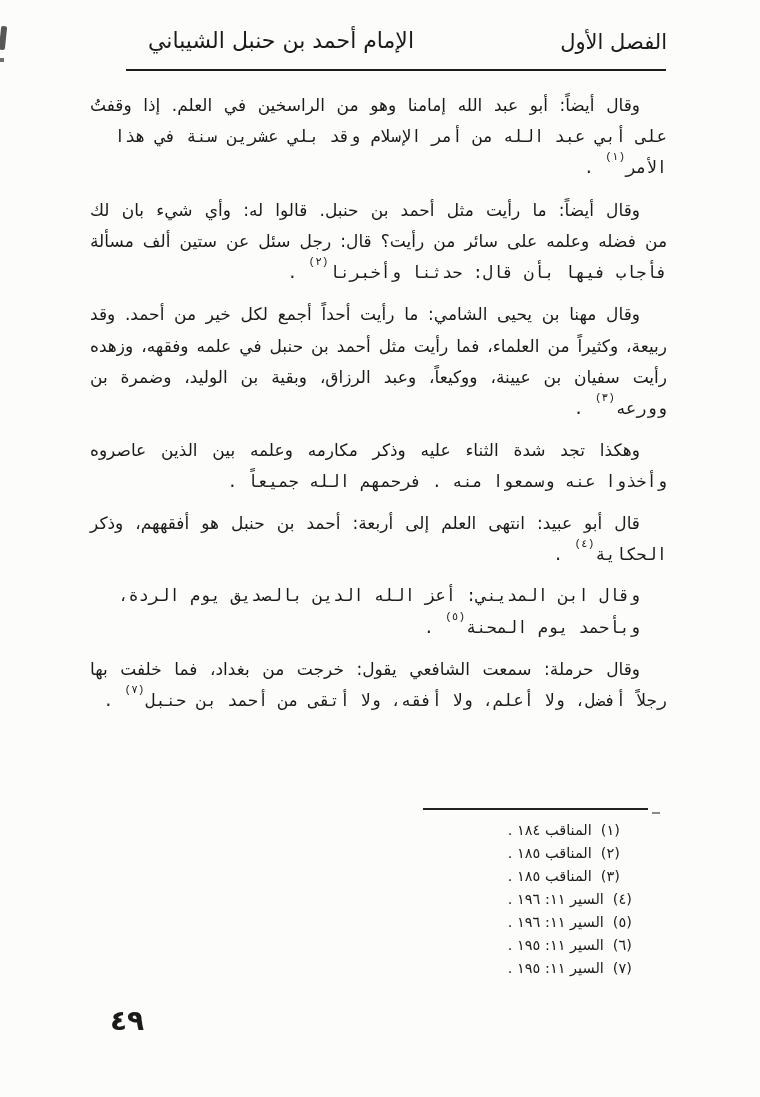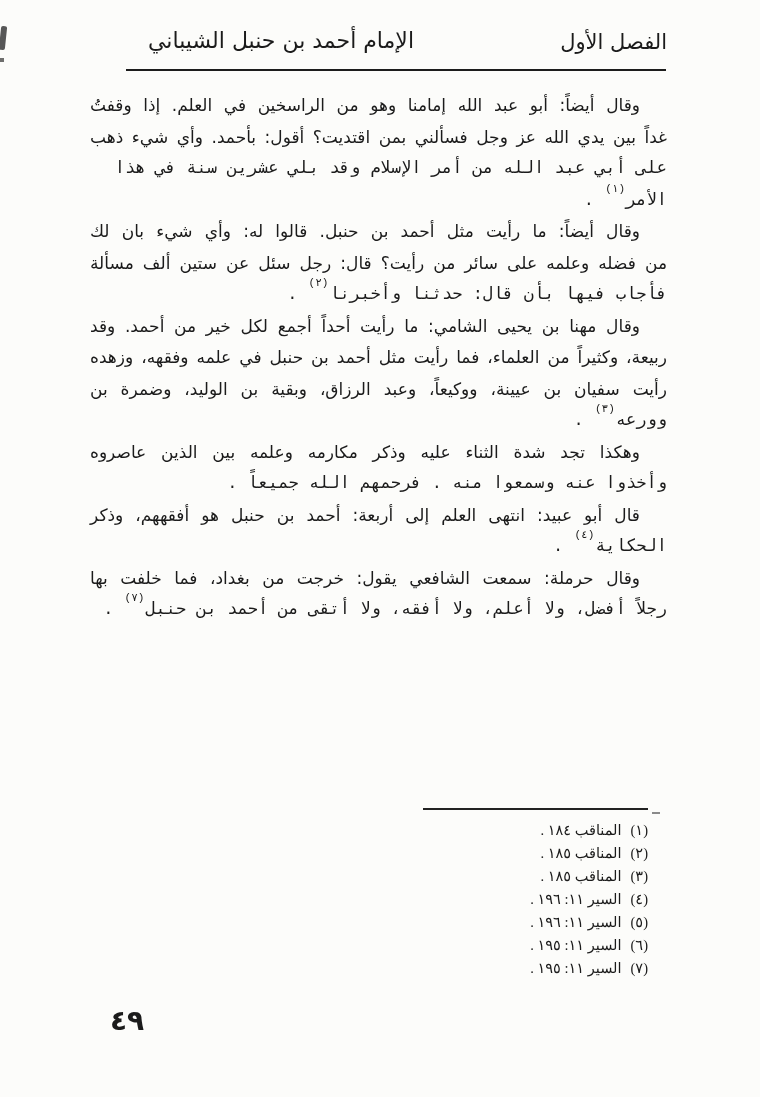--- a/index.html
+++ b/index.html
@@ -15,29 +15,29 @@
   }
   
   .hdr-right{position:absolute;top:30px;right:93px;font-size:21px;white-space:nowrap;}
   .hdr-left{position:absolute;top:28px;left:148px;font-size:22px;white-space:nowrap;}
   .hdr-rule{position:absolute;top:69px;left:126px;right:94px;height:2px;background:#1c1c1c;}
   
   .body-text{
     position:absolute;top:90px;right:93px;left:90px;
     font-size:17px;line-height:31.5px;
   }
-  .para + .para{}
+  .para + .para{margin-top:10px;}
   .line{text-align:justify;text-align-last:justify;}
   .line.first{padding-right:27px;}
   .line.end{text-align:right;text-align-last:right;font-family:Liberation Mono, monospace;}
   .fn-ref{font-size:11px;position:relative;top:-6px;line-height:0;margin:0 1px;}
   
   .fn-sep{position:absolute;top:808px;right:112px;width:225px;height:2px;background:#222;}
   .fn-sep-dash{position:absolute;top:812px;right:100px;width:8px;height:2px;background:#8a8a8a;}
-  .footnotes{position:absolute;top:819px;right:112px;font-size:14.5px;line-height:23px;text-align:right;font-family:Liberation Serif, serif;}
+  .footnotes{position:absolute;top:819px;right:128px;font-size:14.5px;line-height:23px;text-align:left;}
   .fn-row{white-space:nowrap;}
   .fn-num{margin-left:9px;}
   
   .page-num{position:absolute;top:1004px;left:110px;font-size:28px;font-weight:600;}
   
   .smudge-a{position:absolute;top:26px;left:0;width:6px;height:24px;background:#3a3a3a;border-radius:2px;transform:rotate(6deg);opacity:.85;}
   .smudge-b{position:absolute;top:58px;left:0;width:4px;height:4px;background:#4a4a4a;opacity:.8;}
 </style>
 </head>
 <body>
@@ -47,41 +47,43 @@
   <div class="smudge-a"></div>
   <div class="smudge-b"></div>
 
   <div class="hdr-right">الفصل الأول</div>
   <div class="hdr-left">الإمام أحمد بن حنبل الشيباني</div>
   <div class="hdr-rule"></div>
 
   <main class="body-text">
       <div class="para">
         <div class="line first">وقال أيضاً: أبو عبد الله إمامنا وهو من الراسخين في العلم. إذا وقفتُ</div>
-        <div class="line">غداً بين يدي الله عز وجل فسألني بمن اقتديت؟ أقول: بأحمد. وأي شيء ذهب</div>
         <div class="line end">على أبي عبد الله من أمر الإسلام وقد بلي عشرين سنة في هذا الأمر<sup class="fn-ref">(١)</sup> .</div>
       </div>
       <div class="para">
         <div class="line first">وقال أيضاً: ما رأيت مثل أحمد بن حنبل. قالوا له: وأي شيء بان لك</div>
         <div class="line">من فضله وعلمه على سائر من رأيت؟ قال: رجل سئل عن ستين ألف مسألة</div>
         <div class="line end">فأجاب فيها بأن قال: حدثنا وأخبرنا<sup class="fn-ref">(٢)</sup> .</div>
       </div>
       <div class="para">
         <div class="line first">وقال مهنا بن يحيى الشامي: ما رأيت أحداً أجمع لكل خير من أحمد. وقد</div>
         <div class="line">ربيعة، وكثيراً من العلماء، فما رأيت مثل أحمد بن حنبل في علمه وفقهه، وزهده</div>
         <div class="line">رأيت سفيان بن عيينة، ووكيعاً، وعبد الرزاق، وبقية بن الوليد، وضمرة بن</div>
         <div class="line end">وورعه<sup class="fn-ref">(٣)</sup> .</div>
       </div>
       <div class="para">
         <div class="line first">وهكذا تجد شدة الثناء عليه وذكر مكارمه وعلمه بين الذين عاصروه</div>
         <div class="line end">وأخذوا عنه وسمعوا منه . فرحمهم الله جميعاً .</div>
       </div>
       <div class="para">
         <div class="line first">قال أبو عبيد: انتهى العلم إلى أربعة: أحمد بن حنبل هو أفقههم، وذكر</div>
         <div class="line end">الحكاية<sup class="fn-ref">(٤)</sup> .</div>
+      </div>
+      <div class="para">
+        <div class="line first end">وقال ابن المديني: أعز الله الدين بالصديق يوم الردة، وبأحمد يوم المحنة<sup class="fn-ref">(٥)</sup> .</div>
       </div>
       <div class="para">
         <div class="line first">وقال حرملة: سمعت الشافعي يقول: خرجت من بغداد، فما خلفت بها</div>
         <div class="line end">رجلاً أفضل، ولا أعلم، ولا أفقه، ولا أتقى من أحمد بن حنبل<sup class="fn-ref">(٧)</sup> .</div>
       </div>
     </main>
 
   <div class="fn-sep"></div>
   <div class="fn-sep-dash"></div>
 

